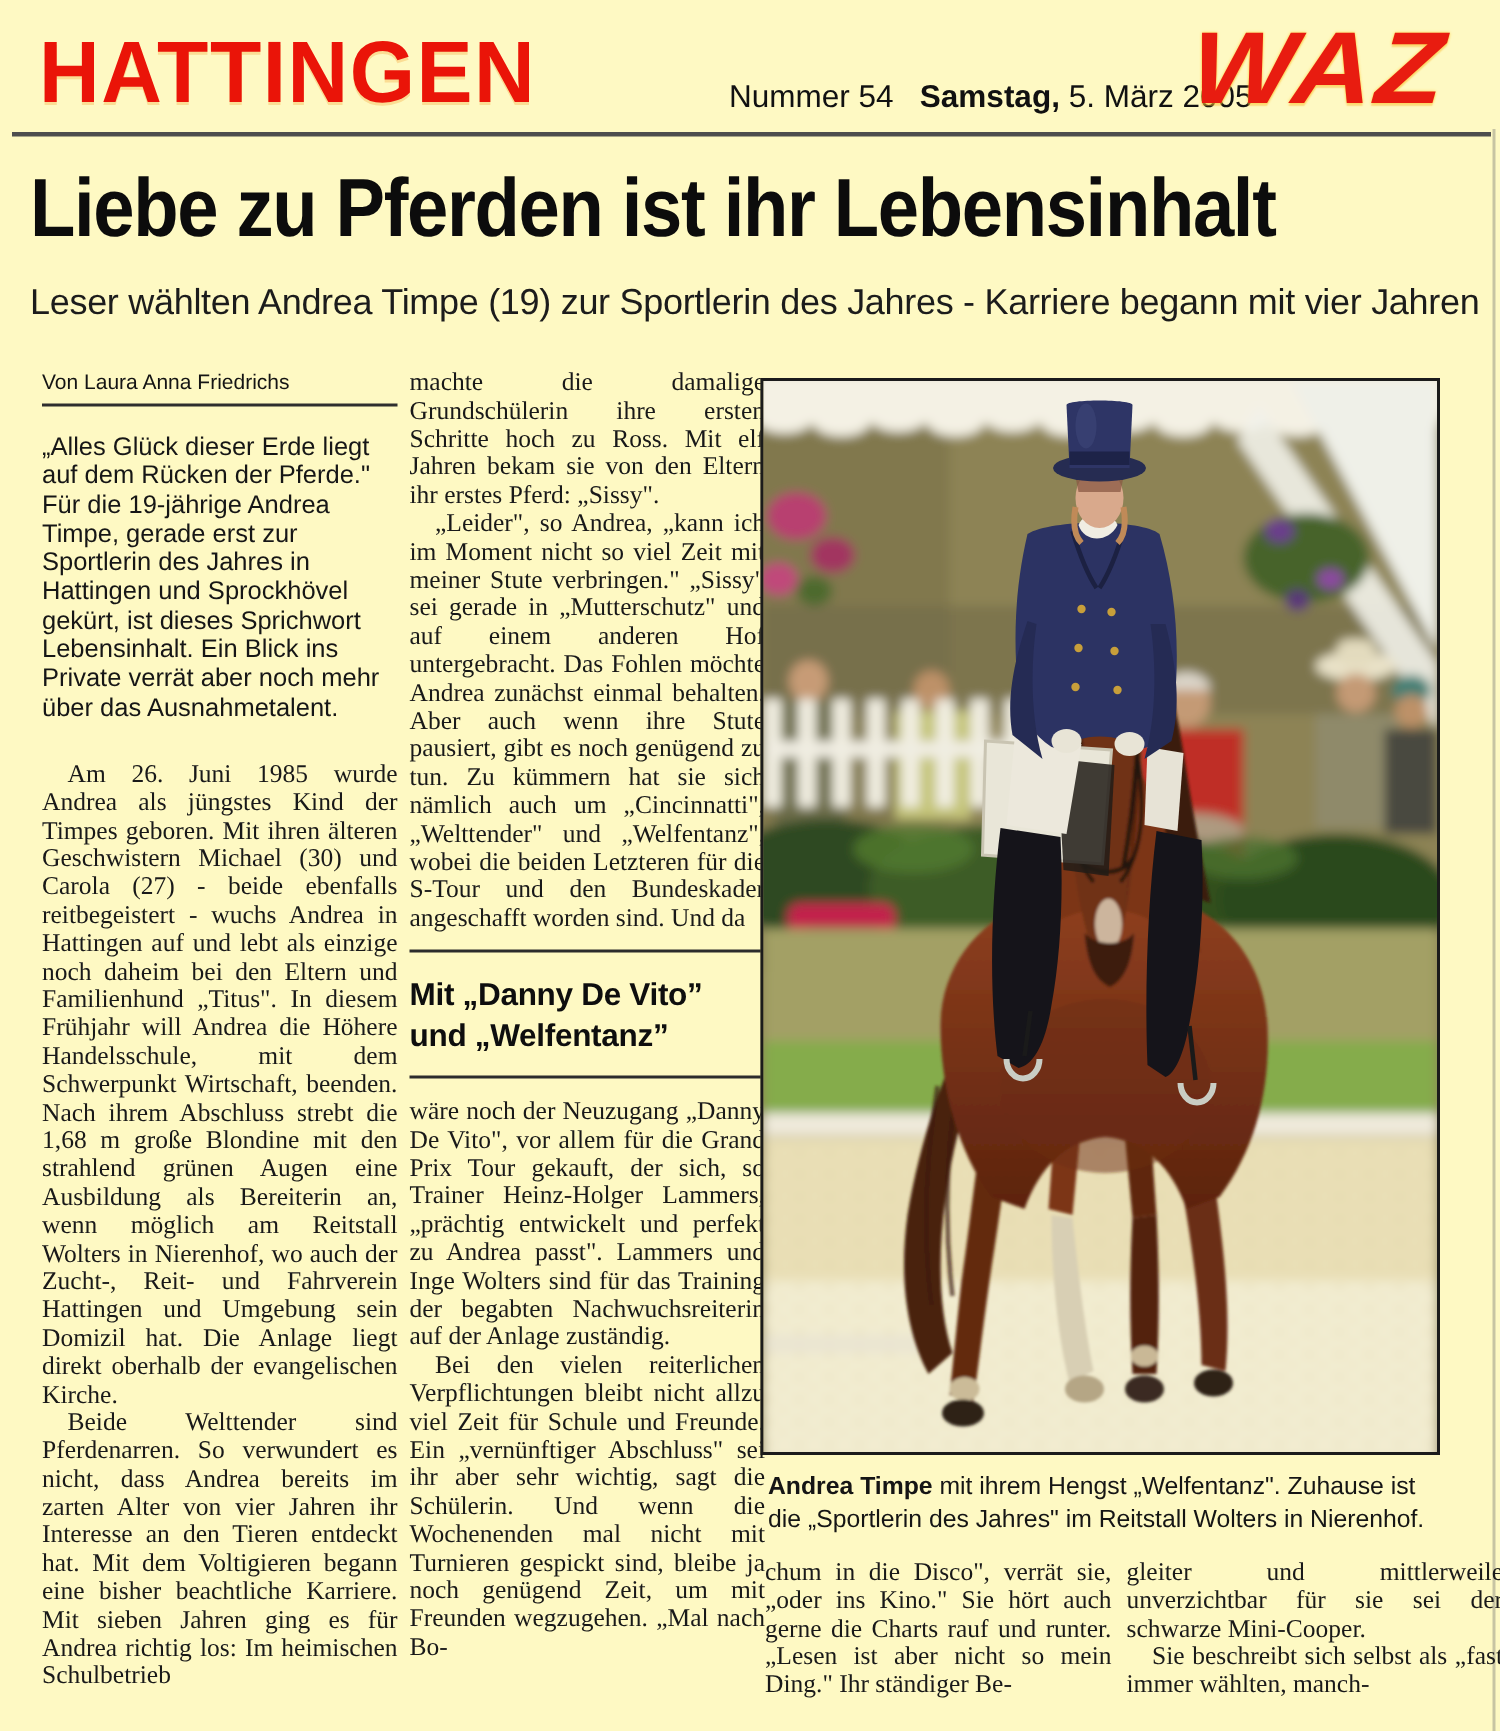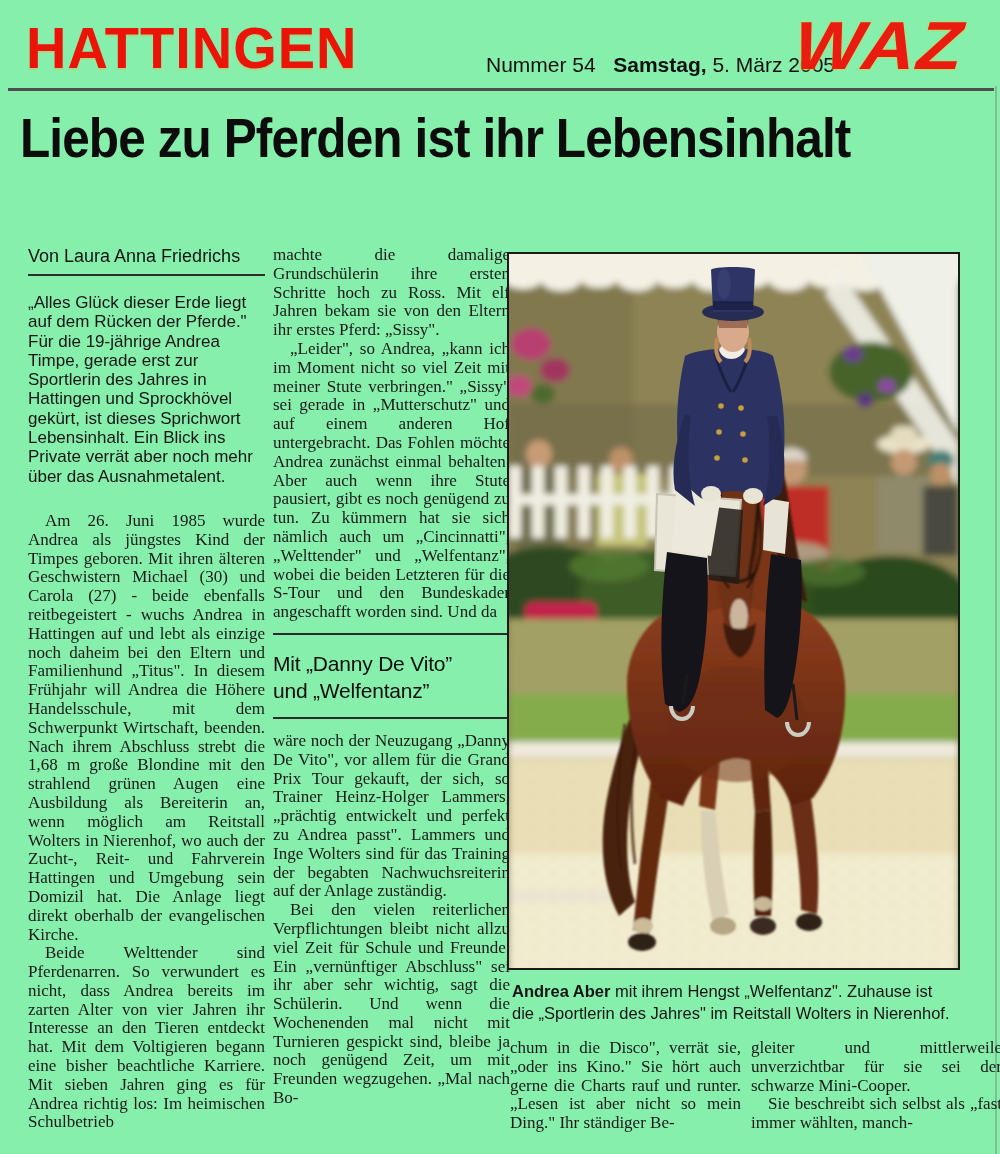--- a/index.html
+++ b/index.html
@@ -1,18 +1,18 @@
 <!DOCTYPE html>
 <html lang="de"><head>
 <meta charset="utf-8">
 <style>
   html,body{margin:0;padding:0;background:#d8d6d0;}
   .page{
     position:relative;width:1000px;height:1154px;margin:0 auto;
-    background:#86efac;overflow:hidden;
+    background:#fef9c3;overflow:hidden;
     font-family:"Liberation Serif",serif;color:#1a1a1a;
   }
   
   .section-title{
     position:absolute;left:26px;top:14px;
     font-family:"Liberation Sans",sans-serif;font-weight:bold;
     font-size:56px;letter-spacing:1px;color:#ea1408;
     transform:scaleY(1.04);transform-origin:left top;
     text-shadow:0 2px 0 rgba(247,170,60,.35);
     white-space:nowrap;
@@ -45,35 +45,35 @@
   .subheadline{
     position:absolute;left:20px;top:188px;width:980px;
     font-family:"Liberation Sans",sans-serif;font-size:24px;color:#1c1c1c;
     white-space:nowrap;letter-spacing:-.2px;
   }
 
   
   .col{position:absolute;top:246px;width:237px;}
   .col1{left:28px;}
   .col2{left:273px;}
-  .byline{font-family:"Liberation Sans",sans-serif;font-size:18px;color:#141414;}
+  .byline{font-family:"Liberation Sans",sans-serif;font-size:14px;color:#141414;}
   .byline-rule{height:2px;background:#2e2e2e;margin:7px 0 0 0;width:100%;}
   .lead{
     font-family:"Liberation Sans",sans-serif;font-size:17px;line-height:19.3px;
     color:#161616;margin:17px 0 26px 0;text-align:left;
   }
   .body-p{
     font-size:17px;line-height:18.8px;text-align:justify;margin:0;
     color:#191919;hyphens:auto;
   }
   .indent{text-indent:17px;}
   .crosshead{
     border-top:2px solid #2c2c2c;border-bottom:2px solid #2c2c2c;
     padding:15px 0 13px 0;margin:11px 0 13px 0;
-    font-family:"Liberation Sans",sans-serif;font-weight:normal;
+    font-family:"Liberation Sans",sans-serif;font-weight:bold;
     font-size:21px;line-height:27px;color:#0e0e0e;letter-spacing:-.2px;
   }
 
   
   .photo{
     position:absolute;left:507px;top:252px;width:449px;height:714px;
     border:2px solid #1b1b1b;background:#8d8355;
   }
   .photo svg{display:block;}
   .caption{
@@ -96,20 +96,21 @@
   <div class="section-title">HATTINGEN</div>
   <div class="dateline">
     <span>Nummer 54</span>&nbsp;&nbsp;
     <b>Samstag,</b><span> 5. März 2005</span>
   </div>
   <div class="brand">WAZ</div>
   <div class="masthead-rule"></div>
   <div class="scan-edge"></div>
 
   <div class="headline">Liebe zu Pferden ist ihr Lebensinhalt</div>
+  <div class="subheadline">Leser wählten Andrea Timpe (19) zur Sportlerin des Jahres - Karriere begann mit vier Jahren</div>
 
   <div class="col col1">
     <div class="byline">Von Laura Anna Friedrichs</div>
     <div class="byline-rule"></div>
     <p class="lead">„Alles Glück dieser Erde liegt auf dem Rücken der Pferde." Für die 19-jährige Andrea Timpe, gerade erst zur Sportlerin des Jahres in Hattingen und Sprockhövel gekürt, ist dieses Sprichwort Lebensinhalt. Ein Blick ins Private verrät aber noch mehr über das Ausnahmetalent.</p>
     <p class="body-p indent">Am 26. Juni 1985 wurde Andrea als jüngstes Kind der Timpes geboren. Mit ihren älteren Geschwistern Michael (30) und Carola (27) - beide ebenfalls reitbegeistert - wuchs Andrea in Hattingen auf und lebt als einzige noch daheim bei den Eltern und Familienhund „Titus". In diesem Frühjahr will Andrea die Höhere Handelsschule, mit dem Schwerpunkt Wirtschaft, beenden. Nach ihrem Abschluss strebt die 1,68 m große Blondine mit den strahlend grünen Augen eine Ausbildung als Bereiterin an, wenn möglich am Reitstall Wolters in Nierenhof, wo auch der Zucht-, Reit- und Fahrverein Hattingen und Umgebung sein Domizil hat. Die Anlage liegt direkt oberhalb der evangelischen Kirche.</p>
     <p class="body-p indent">Beide Welttender sind Pferdenarren. So verwundert es nicht, dass Andrea bereits im zarten Alter von vier Jahren ihr Interesse an den Tieren entdeckt hat. Mit dem Voltigieren begann eine bisher beachtliche Karriere. Mit sieben Jahren ging es für Andrea richtig los: Im heimischen Schulbetrieb</p>
   </div>
 
   <div class="col col2">
@@ -300,21 +301,21 @@
         <ellipse cx="224" cy="58" rx="31" ry="9" fill="#262c52"></ellipse>
         <path d="M202,16 C202,12 246,12 246,16 L244,58 L204,58 Z" fill="#2e3566"></path>
         <rect x="204" y="47" width="40" height="9" fill="#1d2348"></rect>
         <ellipse cx="215" cy="30" rx="7" ry="15" fill="#3e4678" opacity=".6"></ellipse>
         <ellipse cx="202" cy="240" rx="10" ry="8" fill="#e8e4d6"></ellipse>
         <ellipse cx="244" cy="242" rx="10" ry="8" fill="#e8e4d6"></ellipse>
       </g>
     </svg>
   </figure>
 
-  <div class="caption"><b>Andrea Aber</b><span> mit ihrem Hengst „Welfentanz". Zuhause ist die „Sportlerin des Jahres" im Reitstall Wolters in Nierenhof.</span></div>
+  <div class="caption"><b>Andrea Timpe</b><span> mit ihrem Hengst „Welfentanz". Zuhause ist die „Sportlerin des Jahres" im Reitstall Wolters in Nierenhof.</span></div>
 
   <div class="bcol bcol1">
     <p class="body-p">chum in die Disco", verrät sie, „oder ins Kino." Sie hört auch gerne die Charts rauf und runter. „Lesen ist aber nicht so mein Ding." Ihr ständiger Be-</p>
   </div>
   <div class="bcol bcol2">
     <p class="body-p">gleiter und mittlerweile unverzichtbar für sie sei der schwarze Mini-Cooper.</p>
     <p class="body-p indent">Sie beschreibt sich selbst als „fast immer wählten, manch-</p>
   </div>
 
 </div>

